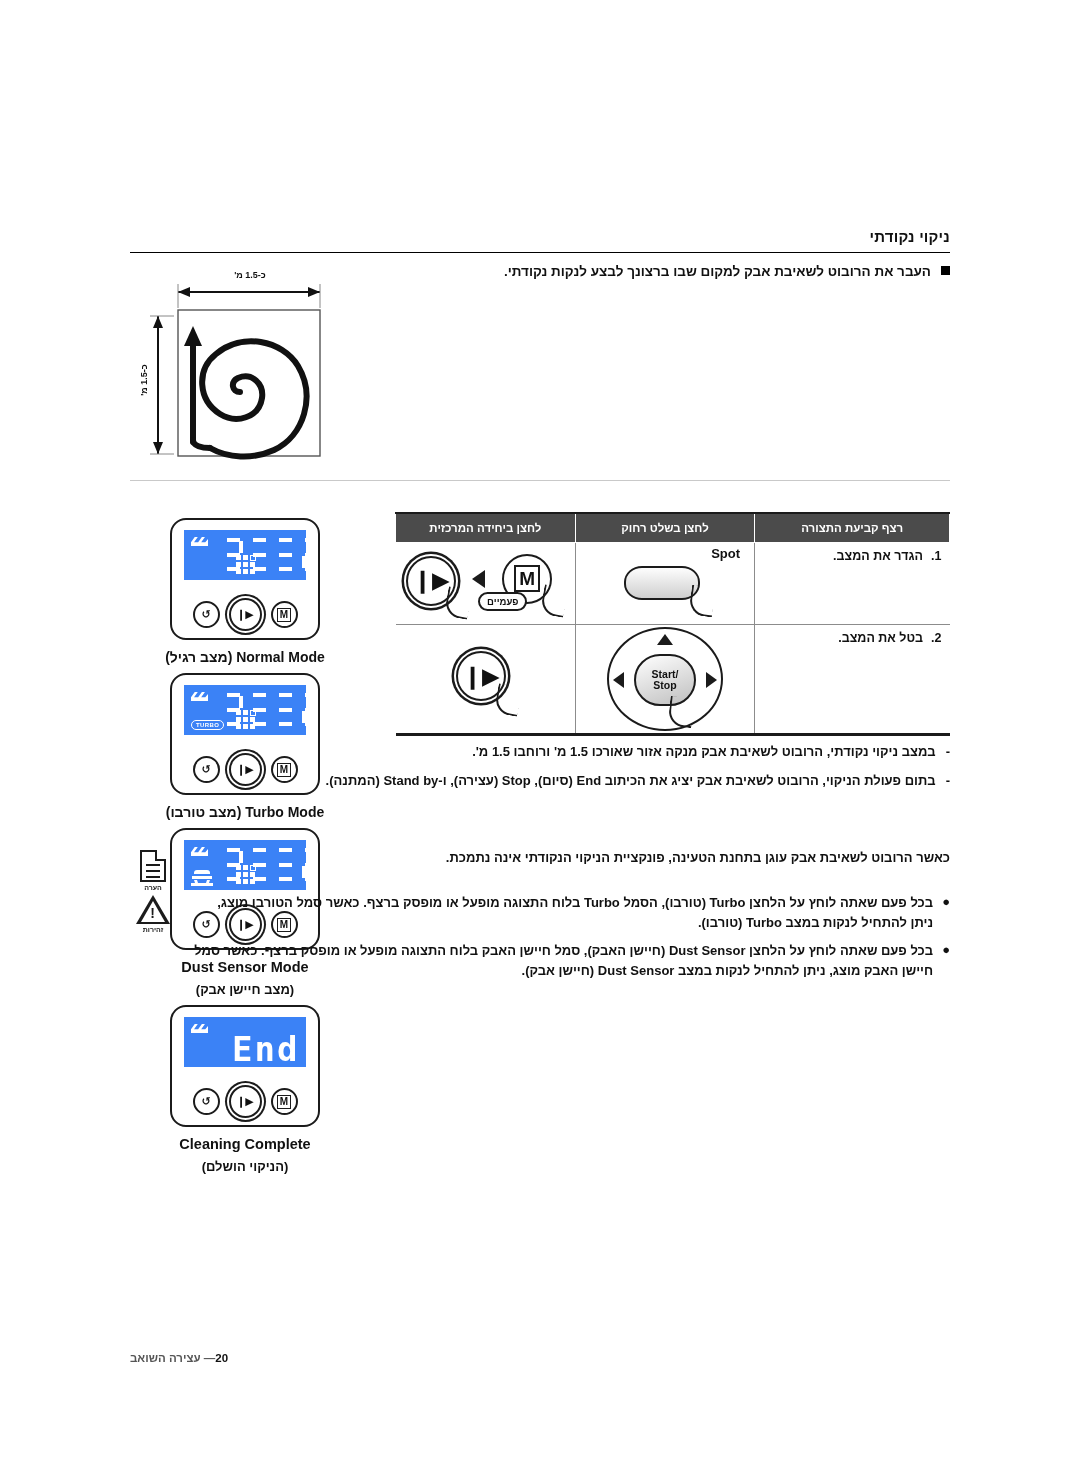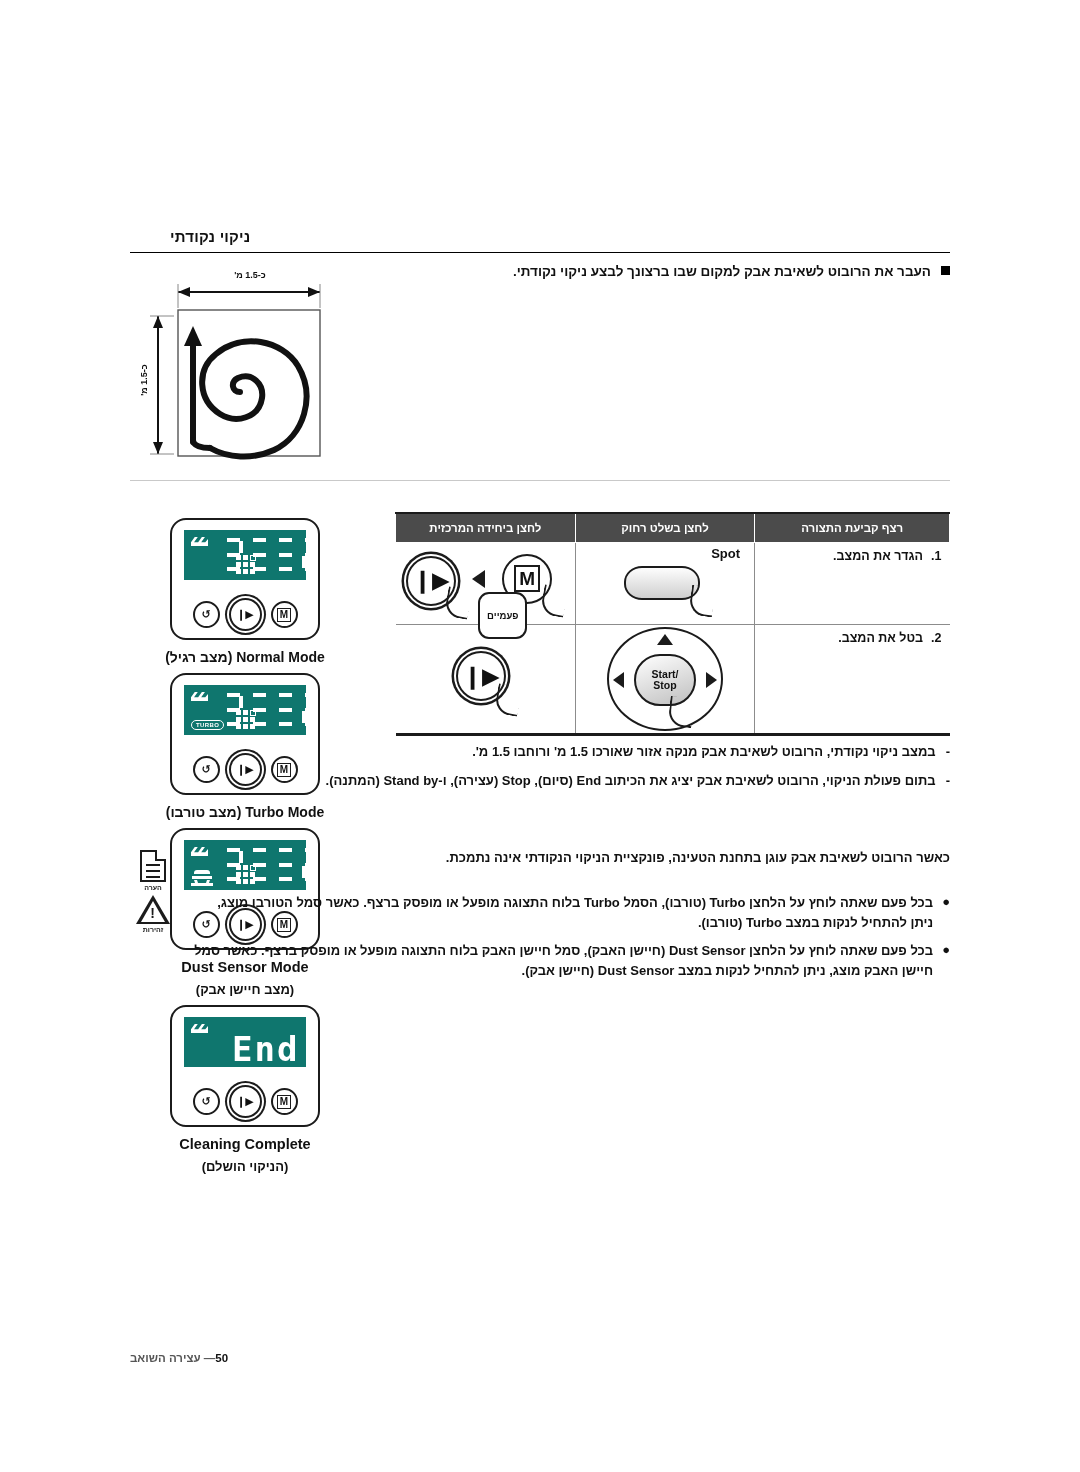--- a/index.html
+++ b/index.html
@@ -15,21 +15,21 @@
   }
 
   .page { position: absolute; inset: 0; }
 
   
   .section-title {
     position: absolute;
     top: 228px;
     right: 130px;
     width: 780px;
-    text-align: left;
+    text-align: right;
     font-size: 15px;
     font-weight: bold;
     letter-spacing: .2px;
   }
   .title-rule {
     position: absolute;
     top: 252px;
     right: 130px;
     width: 820px;
     border-bottom: 1.4px solid #000;
@@ -116,21 +116,21 @@
     margin: 0 auto;
     border: 2px solid #1b1b1b;
     border-radius: 16px;
     background: #fff;
     position: relative;
   }
   .lcd {
     position: absolute;
     top: 10px; left: 12px; right: 12px;
     height: 50px;
-    background: #0f766e;
+    background: #3b82f6;
   }
   .batt {
     position: absolute;
     top: 7px; left: 7px;
     width: 17px; height: 9px;
     background: #fff;
     clip-path: polygon(0 58%, 22% 0, 40% 0, 18% 58%, 42% 58%, 64% 0, 82% 0, 60% 58%, 84% 58%, 100% 22%, 100% 100%, 0 100%);
   }
   .segs {
     position: absolute;
@@ -367,21 +367,21 @@
     border-bottom: 9px solid transparent;
     border-right: 13px solid #1b1b1b;
   }
   .callout {
     position: absolute;
     border: 2px solid #1b1b1b;
     border-radius: 11px;
     background: #fff;
     font-size: 9.5px;
     font-weight: bold;
-    padding: 16px 7px;
+    padding: 2px 7px;
     direction: rtl;
     white-space: nowrap;
   }
   .finger {
     position: absolute;
     width: 24px; height: 30px;
     border-left: 2px solid #1b1b1b;
     border-bottom: 2px solid #1b1b1b;
     border-radius: 0 0 0 16px;
   }
@@ -517,21 +517,21 @@
 <body>
 
 <div class="page">
 
   <div class="section-title">ניקוי נקודתי</div>
   <div class="title-rule"></div>
 
   <div class="intro">
     <p class="bulleted">
       <span class="sq-bullet"></span>
-      <span>העבר את הרובוט לשאיבת אבק למקום שבו ברצונך לבצע ניקוי נקודתי.</span>
+      <span>העבר את הרובוט לשאיבת אבק למקום שבו ברצונך לבצע לנקות נקודתי.</span>
     </p>
   </div>
 
   <div class="diagram">
     <div class="dim-top-label">כ-1.5 מ'</div>
     <div class="dim-left-label">כ-1.5 מ'</div>
     <svg width="240" height="200" viewBox="0 0 240 200">
 
       <line x1="48" y1="22" x2="190" y2="22" stroke="#111" stroke-width="2"></line>
       <polygon points="48,22 60,17 60,27" fill="#111"></polygon>
@@ -860,16 +860,16 @@
     </div>
     <div class="iconcol">
       <div class="warn-icon">
         <span class="warn-bang">!</span>
       </div>
       <div class="icon-caption">זהירות</div>
     </div>
   </div>
 
   <div class="footer">
-    <span class="pgnum">50</span><span>—</span> <span>עצירה השואב</span>
+    <span class="pgnum">20</span><span>—</span> <span>עצירה השואב</span>
   </div>
 
 </div>
 
 </body></html>

